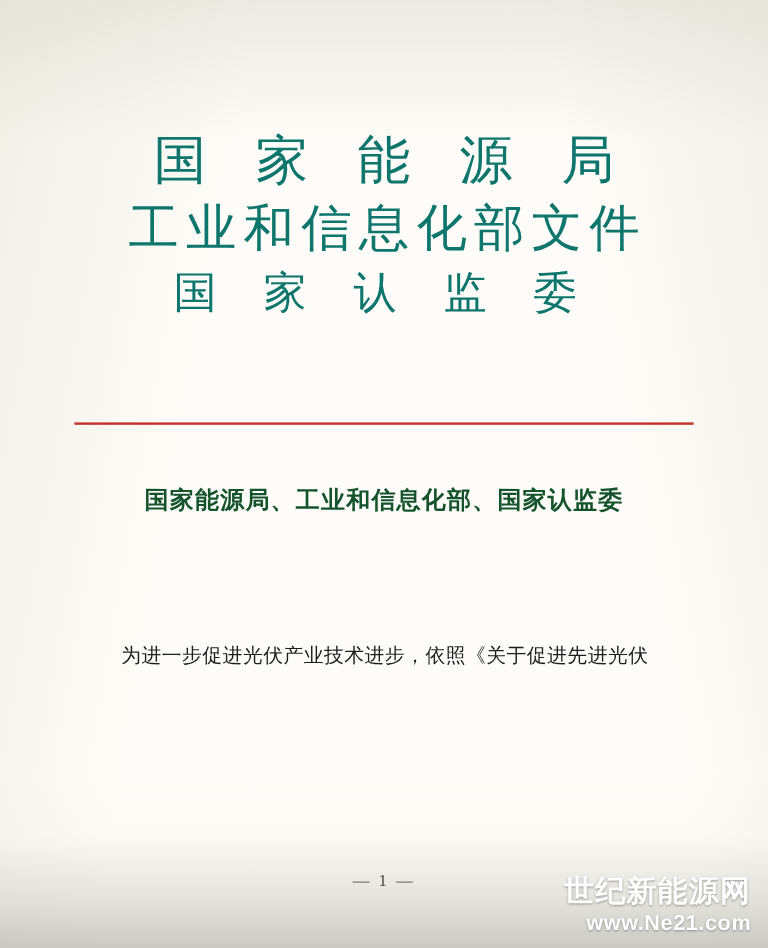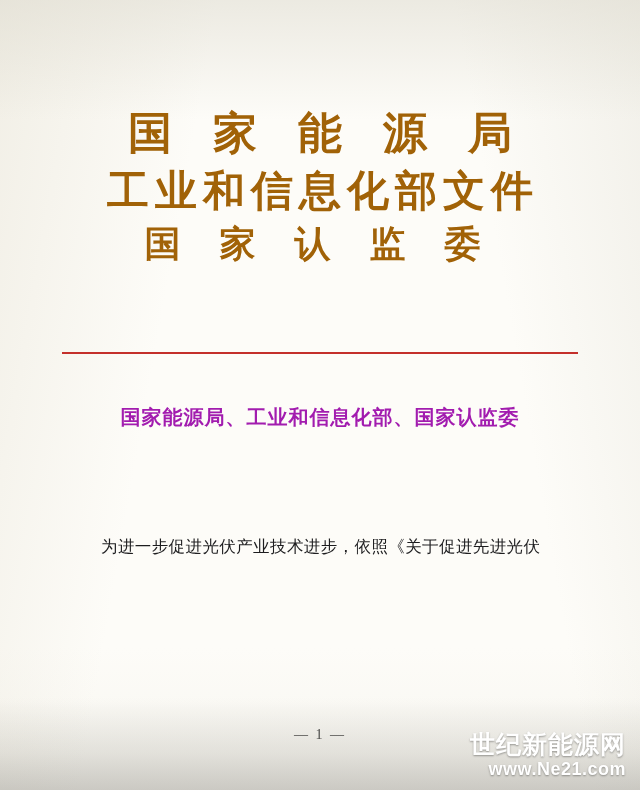--- a/index.html
+++ b/index.html
@@ -41,22 +41,22 @@
   .masthead {
     position: absolute;
     left: 0;
     right: 0;
     top: 112px;
     text-align: center;
     color: #c9332c;
   }
   .masthead-line {
     font-family: "Liberation Serif", "DejaVu Serif", serif;
-    font-weight: bold;
-    color: #a16207;
+    font-weight: normal;
+    color: #0f766e;
     line-height: 1.0;
     white-space: nowrap;
   }
   .ml1 {
     font-size: 44px;
     letter-spacing: 15px;
     padding-left: 15px;
     margin-bottom: 14px;
   }
   .ml2 {
@@ -90,21 +90,21 @@
     height: 2px;
     background: #c4302b;
   }
 
   
   .title-block {
     position: absolute;
     left: 0; right: 0;
     top: 398px;
     text-align: center;
-    color: #a21caf;
+    color: #14532d;
     font-weight: bold;
     font-size: 20px;
     line-height: 1.95;
     letter-spacing: 1px;
   }
   .title-block div { white-space: nowrap; }
 
   
   .body-text {
     position: absolute;
@@ -140,21 +140,21 @@
     position: absolute;
     right: 14px;
     bottom: 10px;
     text-align: right;
     color: #ffffff;
     text-shadow: 0 1px 2px rgba(0,0,0,0.35);
     line-height: 1.15;
     user-select: none;
   }
   .wm-main {
-    font-family: Liberation Serif, serif;
+    font-family: Liberation Mono, monospace;
     font-size: 25px;
     font-weight: bold;
     letter-spacing: 1px;
   }
   .wm-sub {
     font-family: "Liberation Sans", "DejaVu Sans", sans-serif;
     font-size: 18px;
     font-weight: bold;
     letter-spacing: 0.5px;
   }

